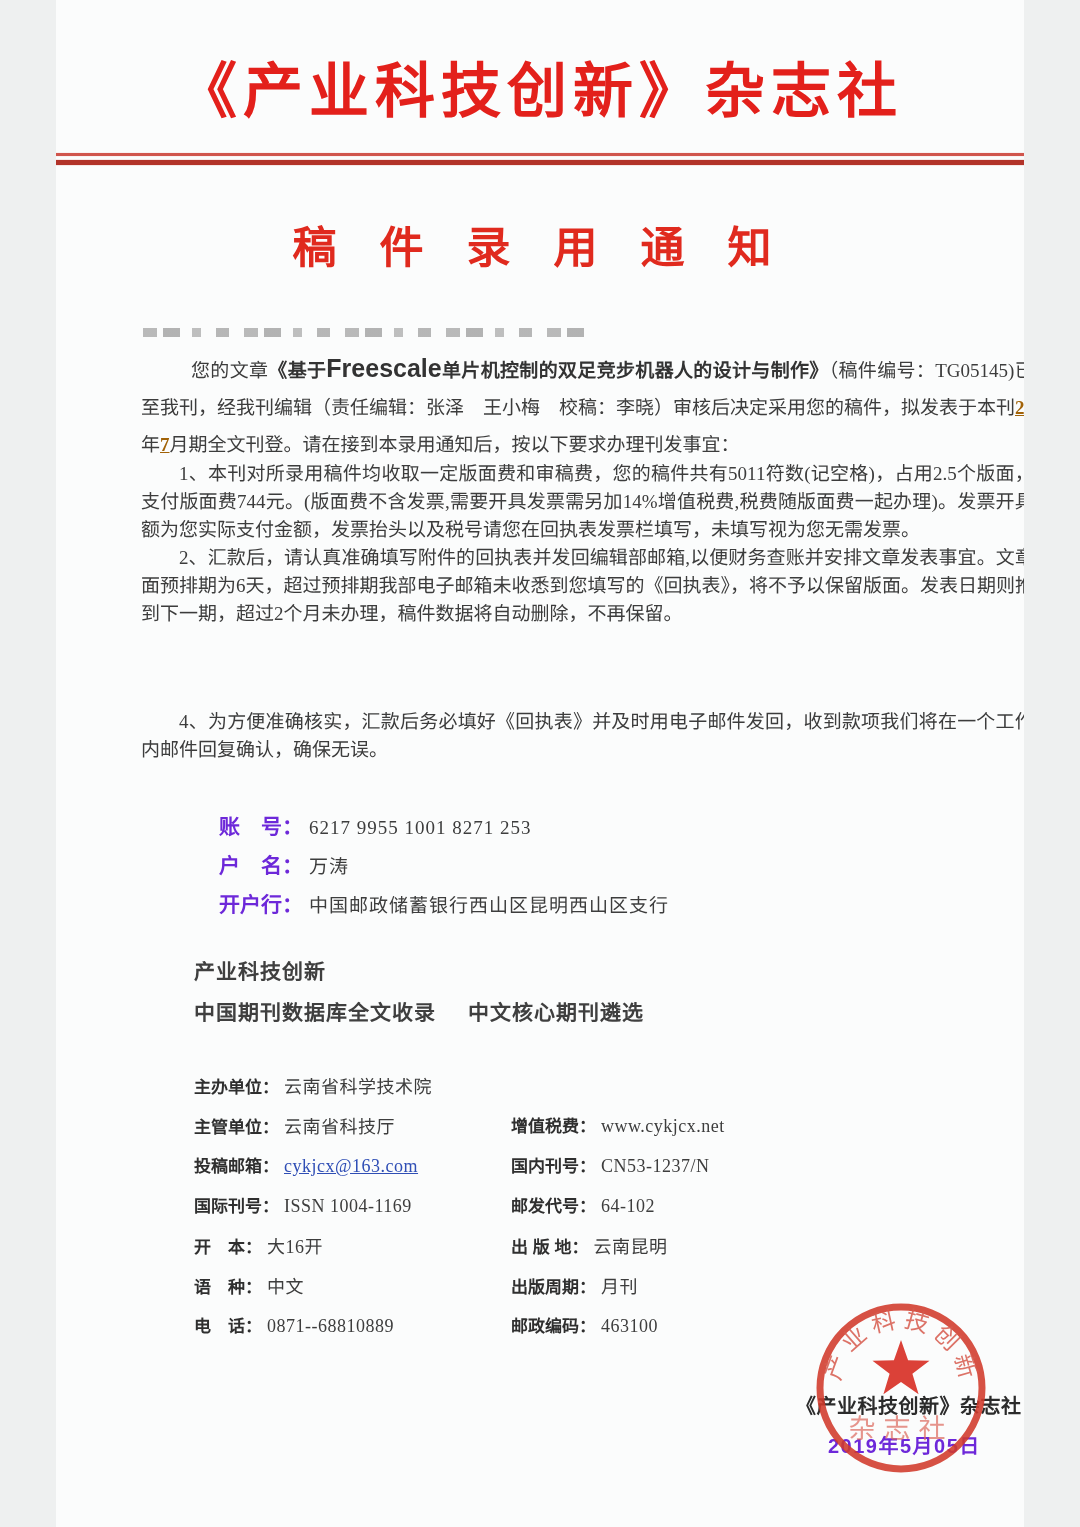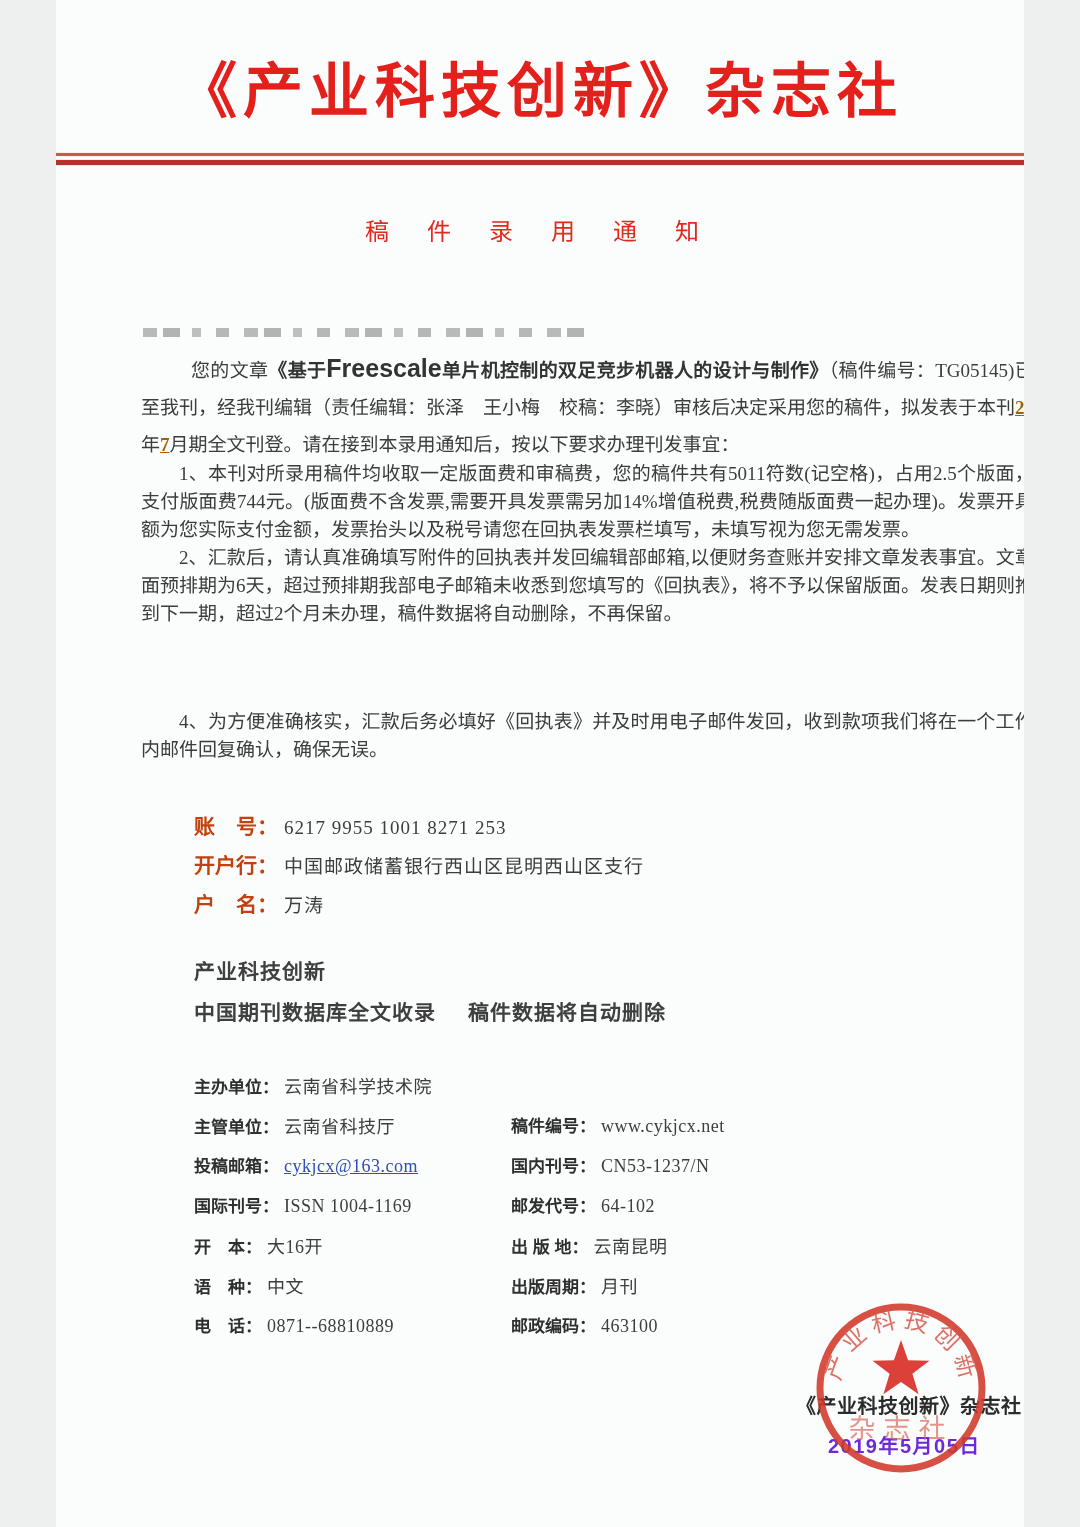--- a/index.html
+++ b/index.html
@@ -24,22 +24,22 @@
     font-size: 60px;
     letter-spacing: 6px;
     color: #e3201b;
   }
   .rule-thin  { position: absolute; top: 153px; left: 0; width: 100%; height: 3px; background: #d0554c; box-shadow: 0 0 1px #e8928c; }
   .rule-thick { position: absolute; top: 160px; left: 0; width: 100%; height: 5px; background: #b23329; box-shadow: 0 0 1px #d8857e; }
   .notice-title {
     position: absolute;
     top: 212px; left: 0; width: 100%;
     text-align: center;
-    font-weight: 400;
-    font-size: 24px;
+    font-weight: 700;
+    font-size: 44px;
     letter-spacing: 16px;
     color: #e02a1e;
   }
   
   .clipped-line {
     position: absolute;
     top: 328px; left: 87px;
     width: 452px; height: 9px;
     opacity: .55;
     background:
@@ -71,22 +71,23 @@
   }
   .ms-title-en { font-size: 25px; }
   .u-bold { font-weight: 700; text-decoration: underline; color: #a16207; }
   
   .account { position: absolute; top: 810px; left: 138px; }
   .account-row { height: 39px; display: flex; align-items: baseline; }
   .field-label {
     font-family: Liberation Mono, monospace;
     font-weight: 700;
     font-size: 21px;
-    color: #c2410c;
+    color: #6d28d9;
     white-space: pre;
+    margin-left: 25px;
   }
   .field-value { font-size: 19px; color: #3d3d3d; margin-left: 6px; letter-spacing: 1px; }
   
   .blurb { position: absolute; top: 955px; left: 138px;
     font-family: "Liberation Sans", "DejaVu Sans", sans-serif;
     font-weight: 700; font-size: 21px; color: #3f3f3f; letter-spacing: 1px; }
   .blurb-line { height: 41px; display: flex; align-items: baseline; }
   .blurb-gap { margin-left: 32px; }
   
   .info-grid { position: absolute; top: 1072px; left: 138px; width: 840px; }
@@ -130,53 +131,53 @@
   <p class="para item item-1">1、本刊对所录用稿件均收取一定版面费和审稿费，您的稿件共有5011符数(记空格)，占用2.5个版面，应支付版面费744元。(版面费不含发票,需要开具发票需另加14%增值税费,税费随版面费一起办理)。发票开具金额为您实际支付金额，发票抬头以及税号请您在回执表发票栏填写，未填写视为您无需发票。</p>
   <p class="para item item-2">2、汇款后，请认真准确填写附件的回执表并发回编辑部邮箱,以便财务查账并安排文章发表事宜。文章版面预排期为6天，超过预排期我部电子邮箱未收悉到您填写的《回执表》，将不予以保留版面。发表日期则推迟到下一期，超过2个月未办理，稿件数据将自动删除，不再保留。</p>
   <p class="para item item-4">4、为方便准确核实，汇款后务必填好《回执表》并及时用电子邮件发回，收到款项我们将在一个工作日内邮件回复确认，确保无误。</p>
 
   <div class="account">
     <div class="account-row">
       <span class="field-label">账　号：</span>
       <span class="field-value">6217 9955 1001 8271 253</span>
     </div>
     <div class="account-row">
+      <span class="field-label">户　名：</span>
+      <span class="field-value">万涛</span>
+    </div>
+    <div class="account-row">
       <span class="field-label">开户行：</span>
       <span class="field-value">中国邮政储蓄银行西山区昆明西山区支行</span>
-    </div>
-    <div class="account-row">
-      <span class="field-label">户　名：</span>
-      <span class="field-value">万涛</span>
     </div>
   </div>
 
   <div class="blurb">
     <div class="blurb-line">
       <span>产业科技创新</span>
     </div>
     <div class="blurb-line">
       <span>中国期刊数据库全文收录</span>
-      <span class="blurb-gap">稿件数据将自动删除</span>
+      <span class="blurb-gap">中文核心期刊遴选</span>
     </div>
   </div>
 
   <div class="info-grid">
     <div class="info-row">
       <span class="cell cell-left">
         <span class="info-label">主办单位：</span>
         <span class="info-value">云南省科学技术院</span>
       </span>
     </div>
     <div class="info-row">
       <span class="cell cell-left">
         <span class="info-label">主管单位：</span>
         <span class="info-value">云南省科技厅</span>
       </span>
       <span class="cell cell-right">
-        <span class="info-label">稿件编号：</span>
+        <span class="info-label">增值税费：</span>
         <span class="info-value">www.cykjcx.net</span>
       </span>
     </div>
     <div class="info-row">
       <span class="cell cell-left">
         <span class="info-label">投稿邮箱：</span>
         <a class="info-value email-link">cykjcx@163.com</a>
       </span>
       <span class="cell cell-right">
         <span class="info-label">国内刊号：</span>

